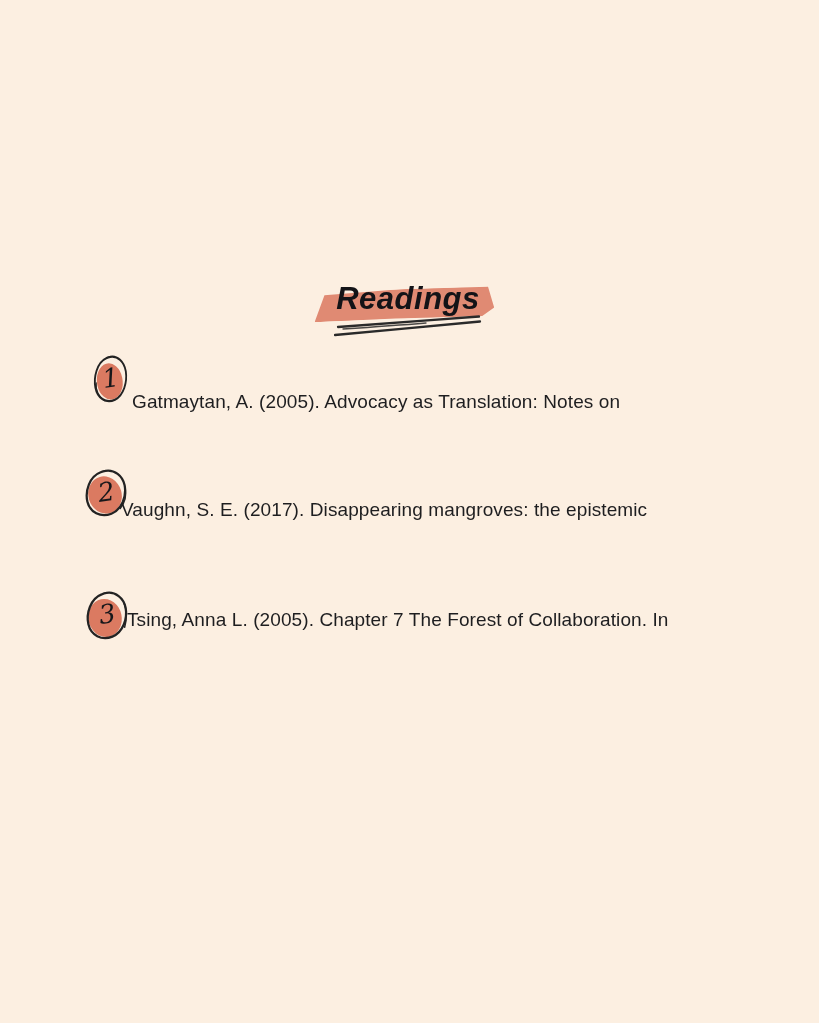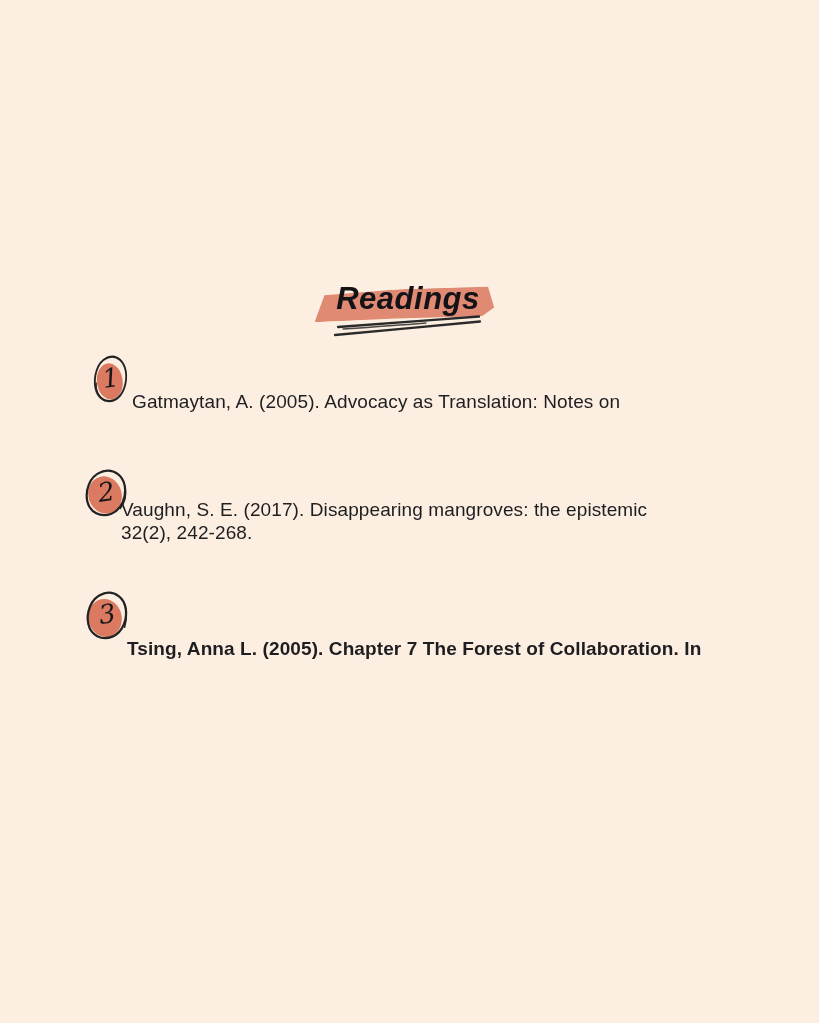--- a/index.html
+++ b/index.html
@@ -43,21 +43,21 @@
 
   .citation {
     position: absolute;
     font-size: 19px; line-height: 23px;
     color: var(--ink, #1e1e20); letter-spacing: 0.1px;
   }
   .citation .line { white-space: nowrap; }
   .citation .it { font-style: italic; }
   .cit-1 { left: 132px; top: 390px; text-align: center; }
   .cit-2 { left: 121px; top: 490px; margin-top: 8px; }
-  .cit-3 { left: 127px; top: 637px; font-weight: bold; }
+  .cit-3 { left: 127px; top: 608px; }
 </style>
 </head>
 <body>
 
 <div class="title-highlight"></div>
 <h1 class="page-title">Readings</h1>
 <svg class="title-underline" width="150" height="26" viewBox="0 0 150 26" fill="none">
   <path d="M4 13 C 45 10, 98 6, 145 2.5" stroke="#2a2a2a" stroke-width="2.3" stroke-linecap="round"></path>
   <path d="M1 21 C 48 17, 100 11.5, 146 7.5" stroke="#2a2a2a" stroke-width="2.3" stroke-linecap="round"></path>
   <path d="M9 15 C 32 13.5, 62 11.5, 92 9" stroke="#2a2a2a" stroke-width="1.3" stroke-linecap="round" opacity="0.85"></path>
@@ -78,21 +78,20 @@
 <div class="reading-badge badge-2">
   <svg viewBox="0 0 50 53" preserveAspectRatio="none">
     <ellipse cx="23.5" cy="28" rx="17" ry="19.5" transform="rotate(-16 23.5 28)" style="fill: var(--badge-fill, #db7a61)"></ellipse>
     <path d="M 24 3 C 33 1.5, 41.5 8, 43.5 18 C 45.5 29, 41 43, 30 47.5 C 19 52, 8 46, 5.5 35 C 3 24, 7.5 9, 19 4.5 C 20.5 3.8, 22.5 3.2, 24 3" stroke="#232323" stroke-width="2.3" fill="none" stroke-linecap="round"></path>
     <path d="M 44 20 C 45.5 28, 44 36, 39 42" stroke="#232323" stroke-width="1.5" fill="none" stroke-linecap="round"></path>
   </svg>
   <span class="num">2</span>
 </div>
 <div class="citation cit-2">
   <div class="line"><span>Vaughn, S. E. (2017). Disappearing mangroves: the epistemic</span><span class="it"></span><span></span></div>
-  <div class="line"><span>32(2), 242-268.</span><span class="it"></span><span></span></div>
 </div>
 
 <div class="reading-badge badge-3">
   <svg viewBox="0 0 50 53" preserveAspectRatio="none">
     <ellipse cx="22.5" cy="28.5" rx="17" ry="19.5" transform="rotate(-12 22.5 28.5)" style="fill: var(--badge-fill, #db7a61)"></ellipse>
     <path d="M 24 3 C 33 1.5, 41.5 8, 43.5 18 C 45.5 29, 41 43, 30 47.5 C 19 52, 8 46, 5.5 35 C 3 24, 7.5 9, 19 4.5 C 20.5 3.8, 22.5 3.2, 24 3" stroke="#232323" stroke-width="2.3" fill="none" stroke-linecap="round"></path>
     <path d="M 42 14 C 44.5 20, 45 30, 42.5 38" stroke="#232323" stroke-width="1.5" fill="none" stroke-linecap="round"></path>
   </svg>
   <span class="num">3</span>
 </div>

